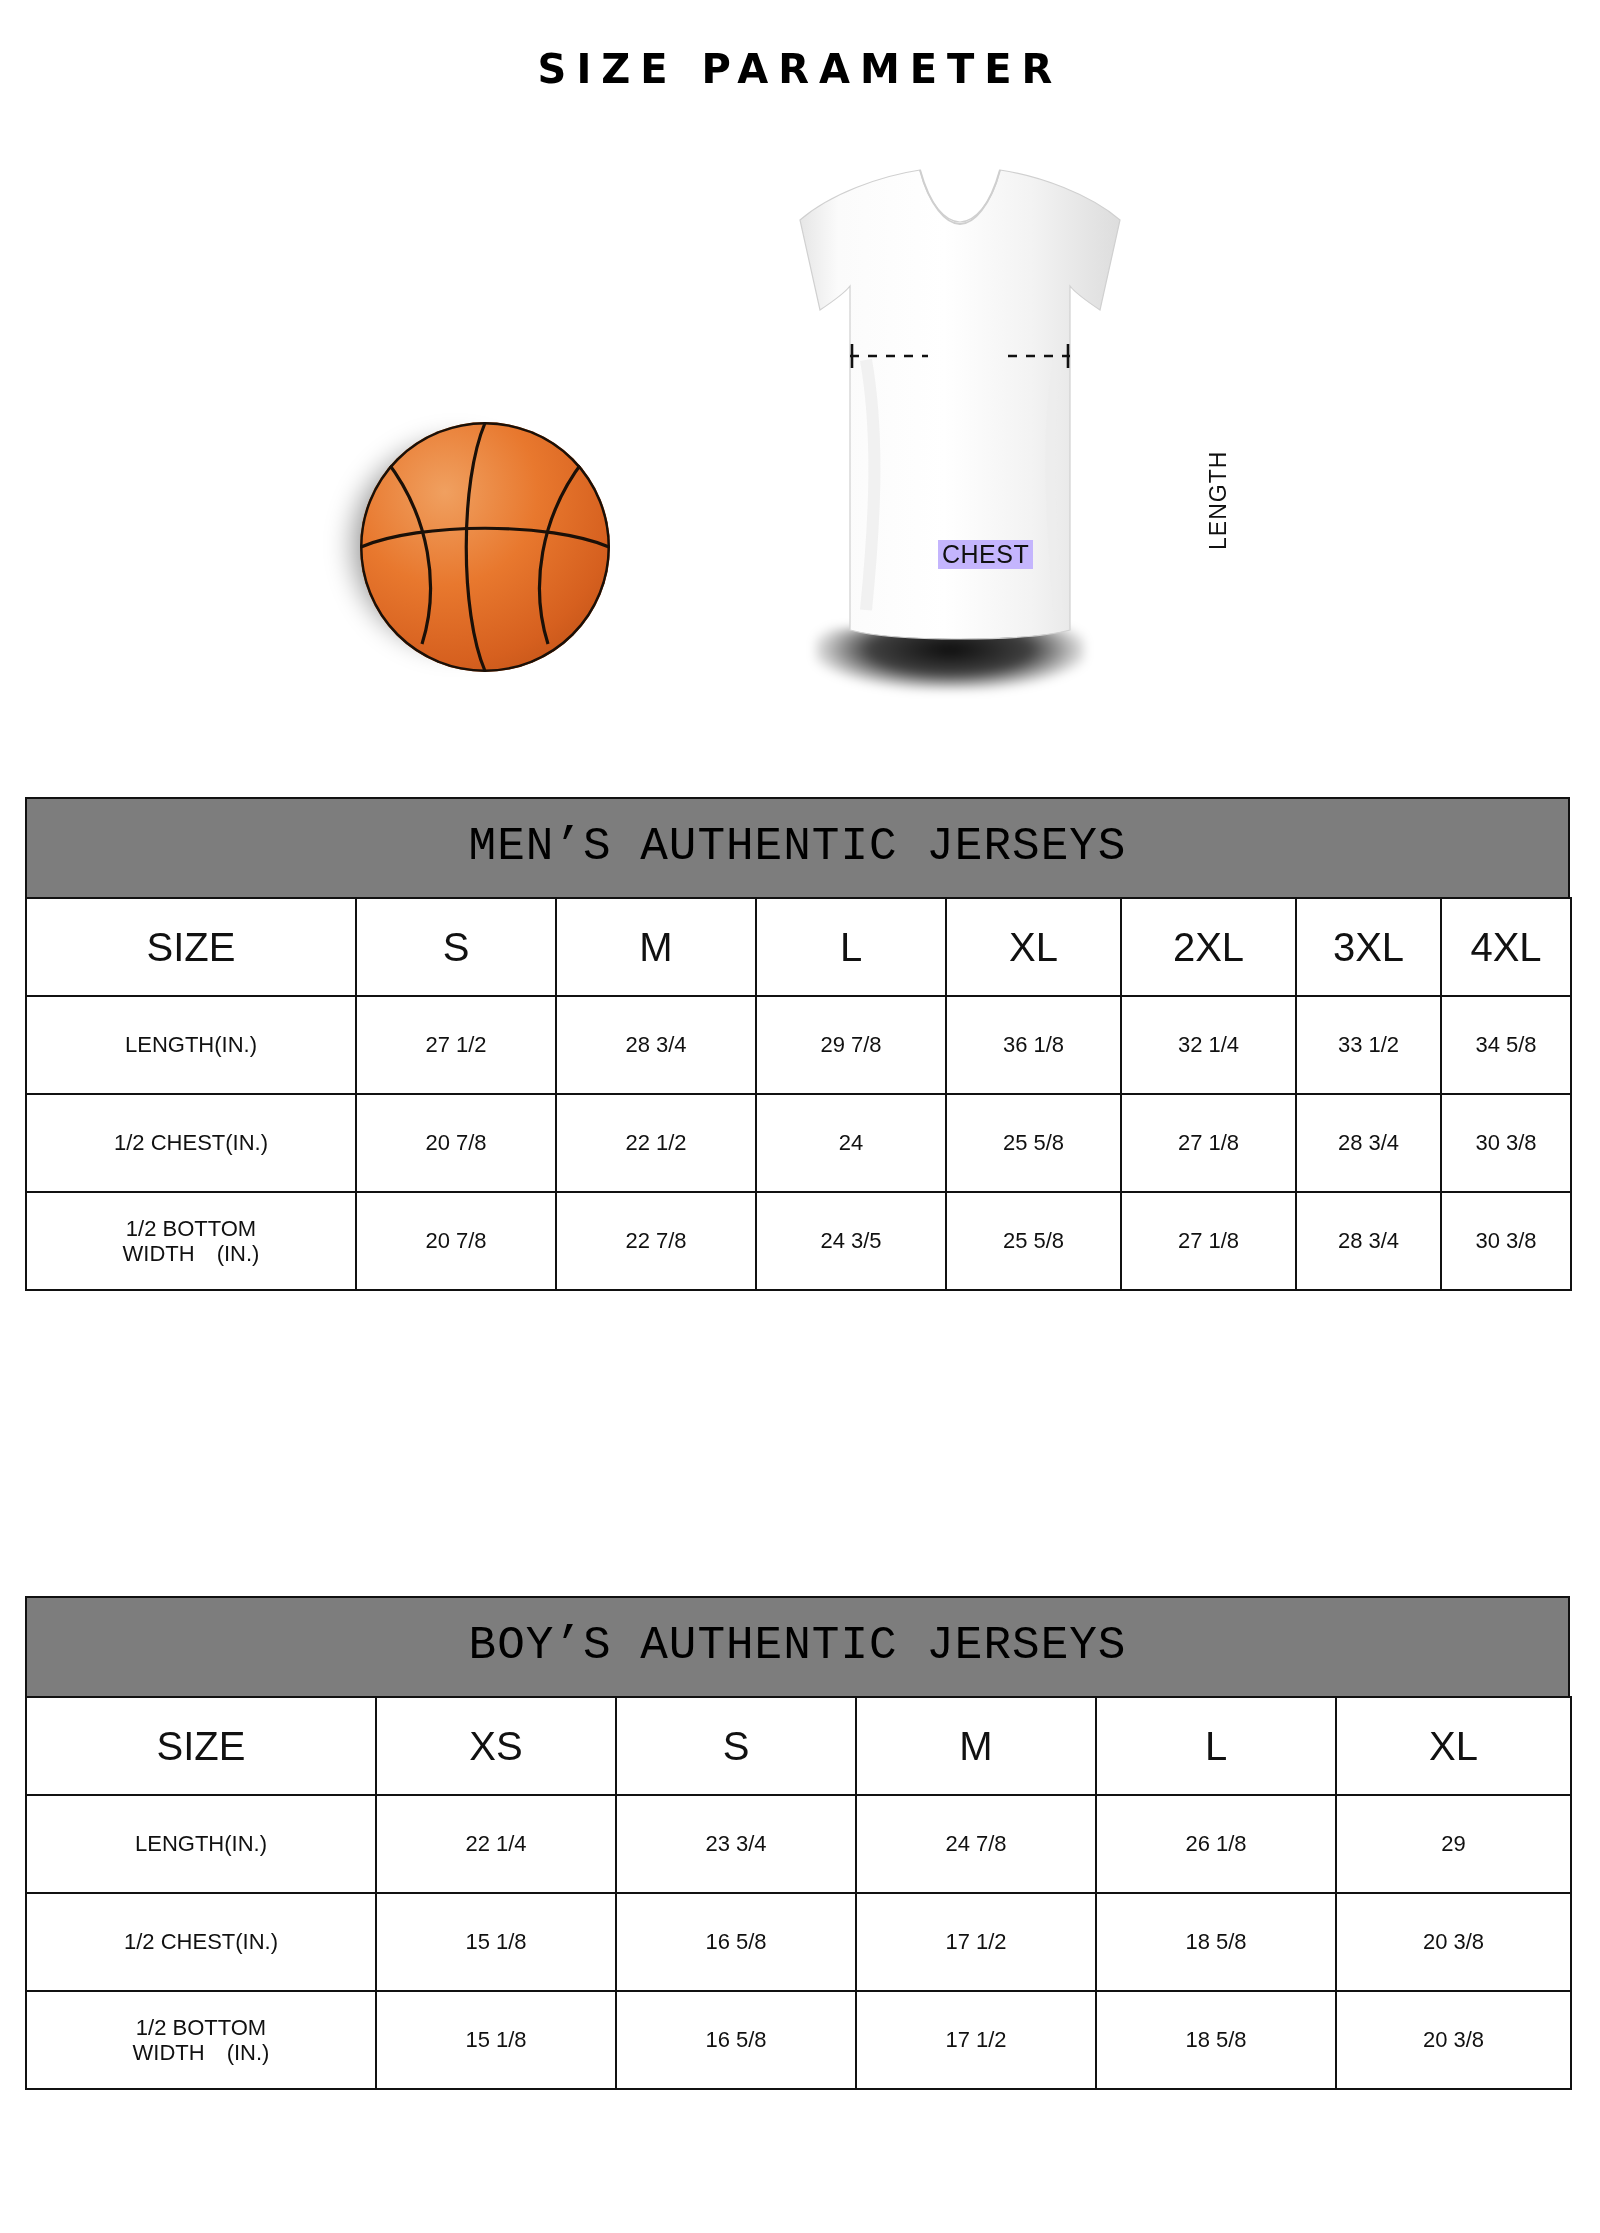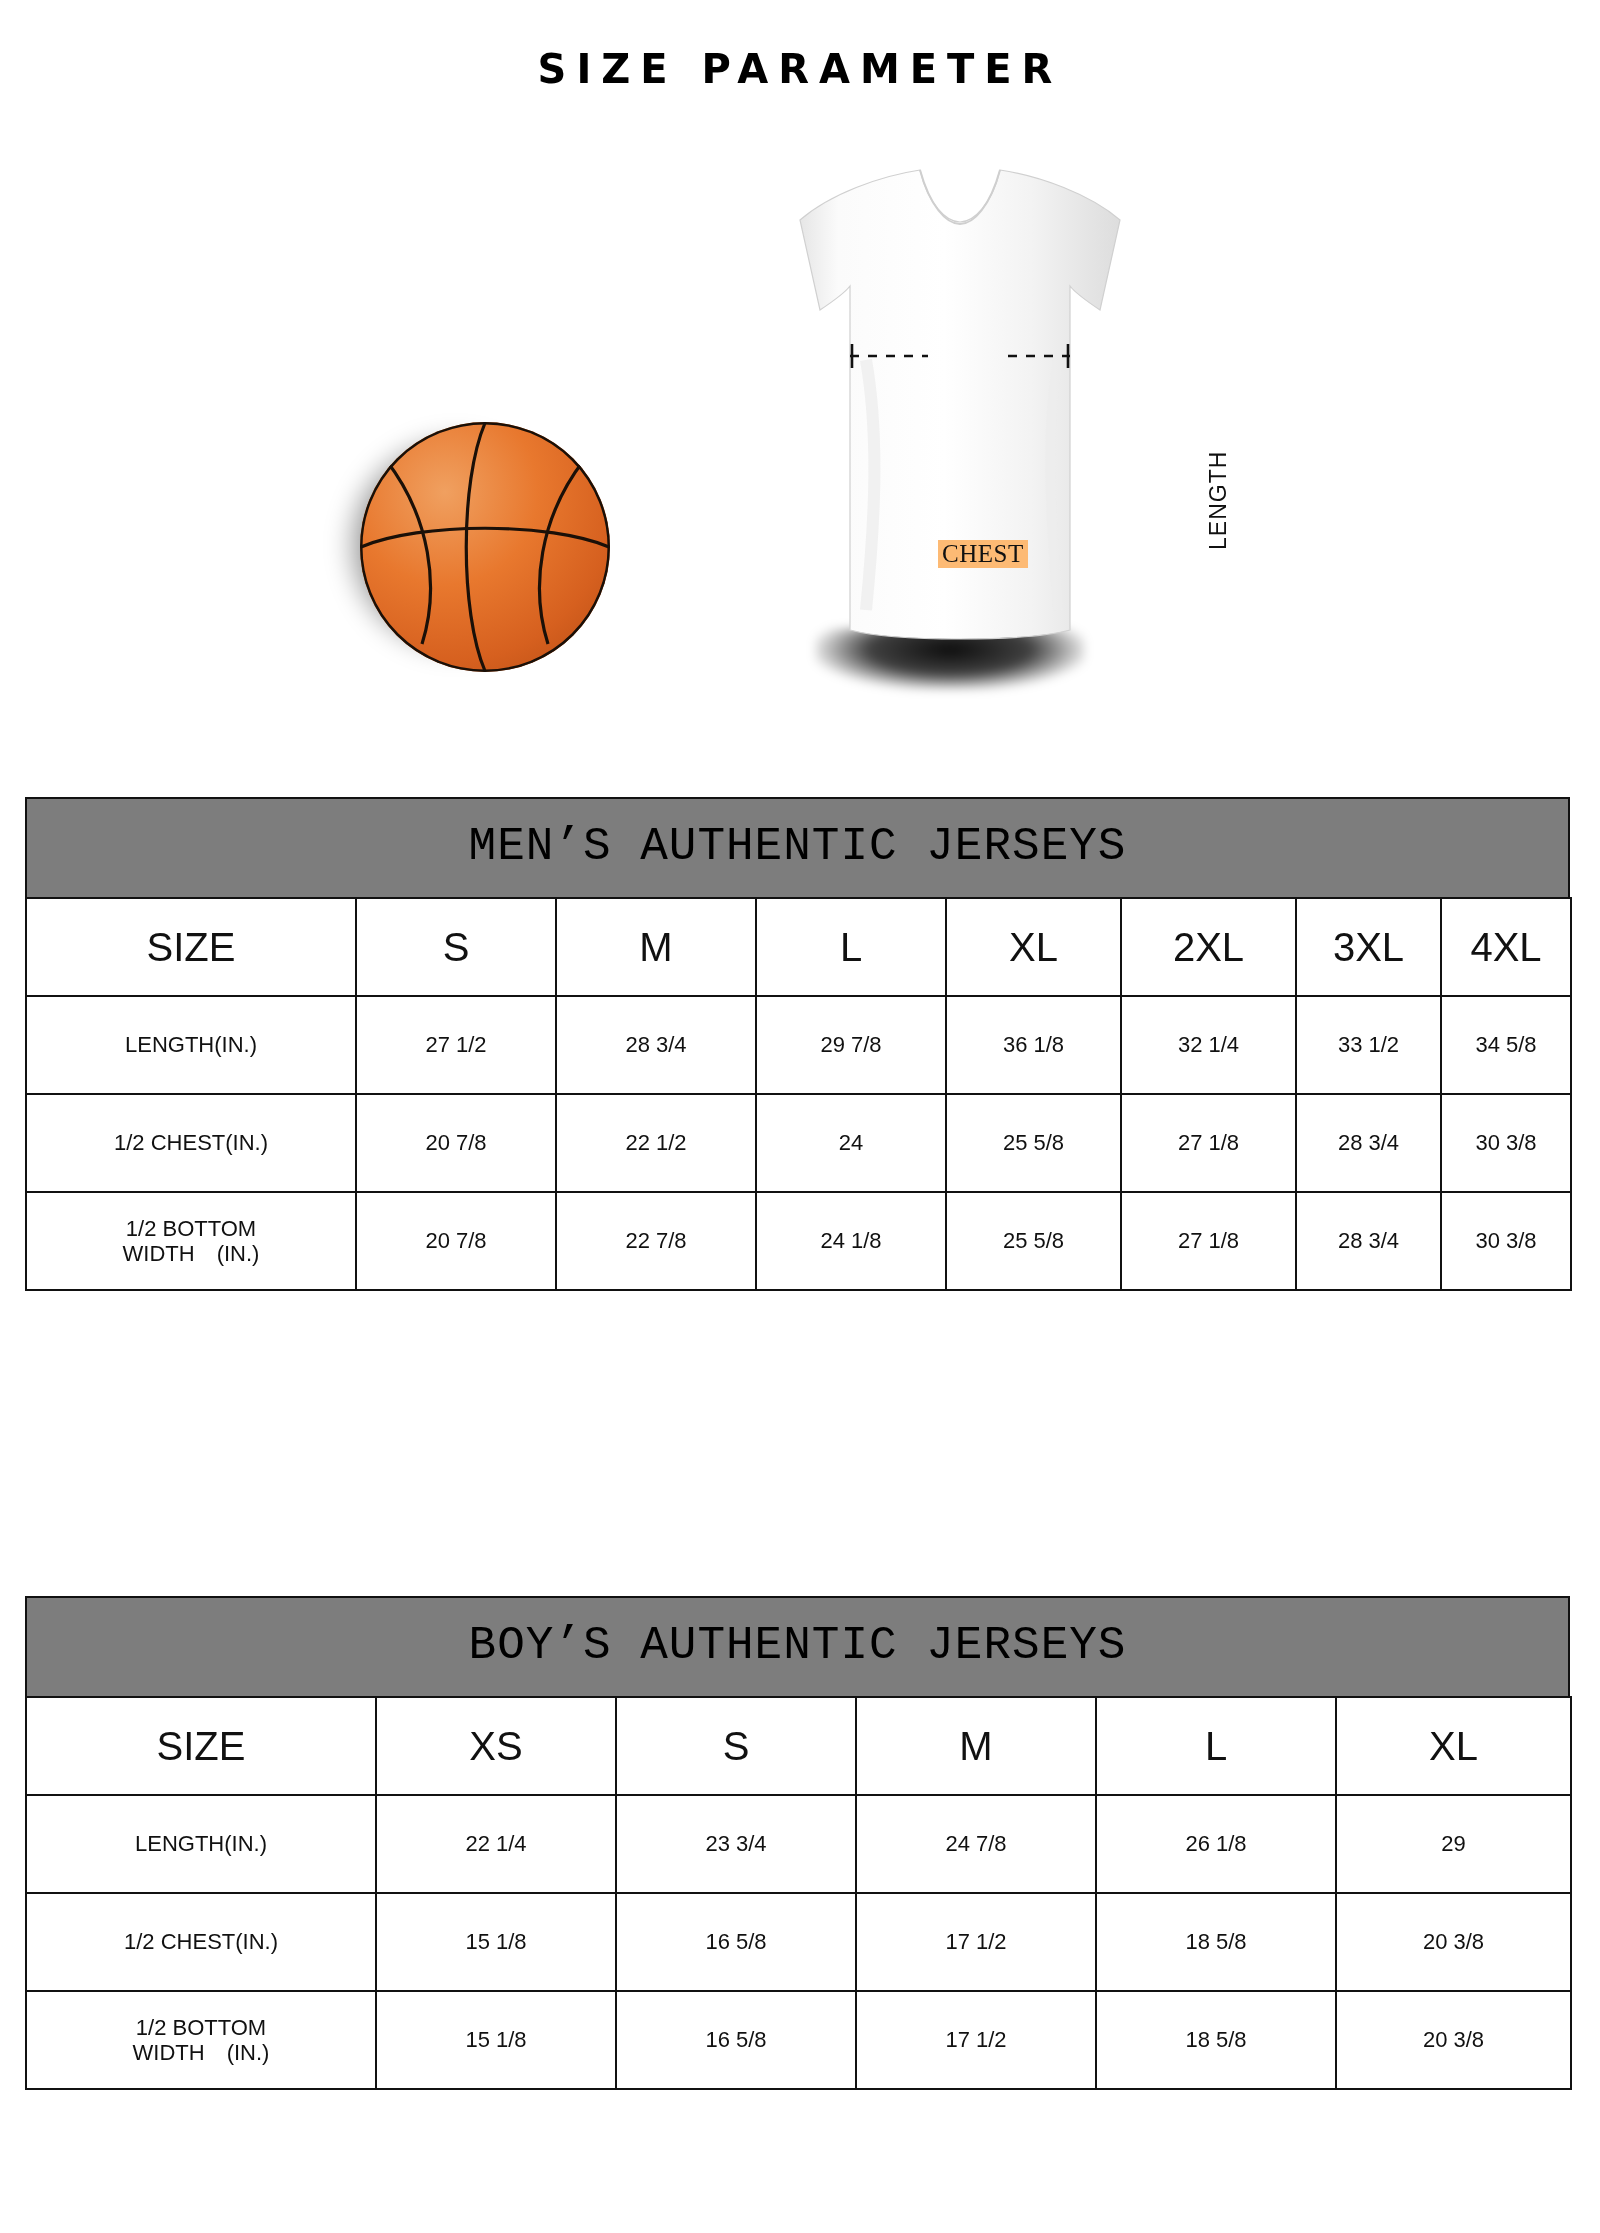--- a/index.html
+++ b/index.html
@@ -88,24 +88,24 @@
     filter: blur(5px);
   }
   .jersey-svg { position: absolute; left: 0; top: 0; }
 
   
   .chest-label {
     position: absolute;
     left: 168px;
     top: 380px;
     font-size: 25px;
-    font-family: Liberation Serif, serif;
+    font-family: Liberation Sans, sans-serif;
     color: #111;
     letter-spacing: 0.5px;
-    background: #fdba74;
+    background: #c4b5fd;
     padding: 0 4px;
   }
   .length-label {
     position: absolute;
     left: 1205px;
     top: 400px;
     font-size: 23px;
     letter-spacing: 1px;
     color: #111;
     transform: rotate(-90deg);
@@ -287,21 +287,21 @@
         <td>28  3/4</td>
         <td>30  3/8</td>
       </tr>
       <tr>
         <td class="rowlabel two-line">
           <div>1/2 BOTTOM</div>
           <div>WIDTH (IN.)</div>
         </td>
         <td>20  7/8</td>
         <td>22  7/8</td>
-        <td>24  1/8</td>
+        <td>24  3/5</td>
         <td>25  5/8</td>
         <td>27  1/8</td>
         <td>28  3/4</td>
         <td>30  3/8</td>
       </tr>
     </tbody>
   </table>
 </div>
 
 <div class="table-block" id="boys-block">

